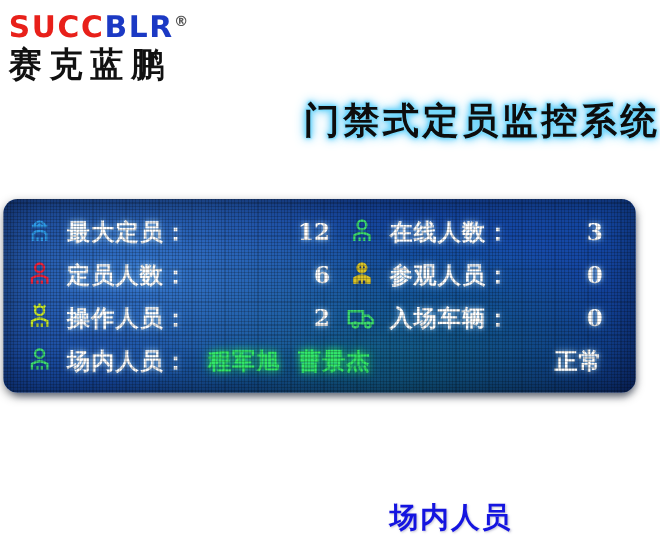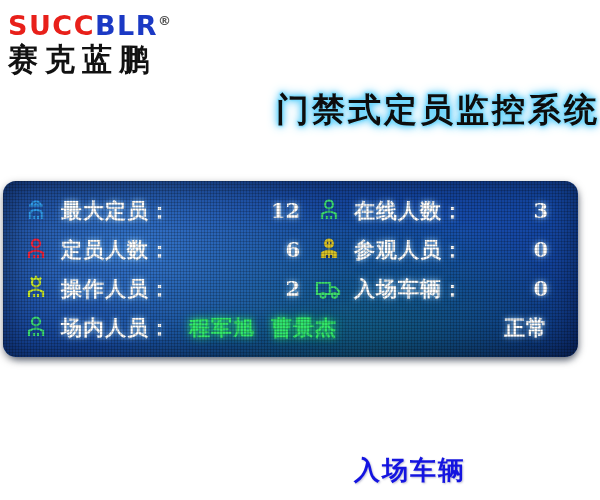--- a/index.html
+++ b/index.html
@@ -240,15 +240,15 @@
         <span class="names">
           <span>程军旭</span>
           <span>曹景杰</span>
         </span>
         <span class="status">正常</span>
       </div>
 
     </div>
   </div>
 
-  <div class="footer">入场车辆</div>
+  <div class="footer">场内人员</div>
 
 </div>
 
 </body></html>

